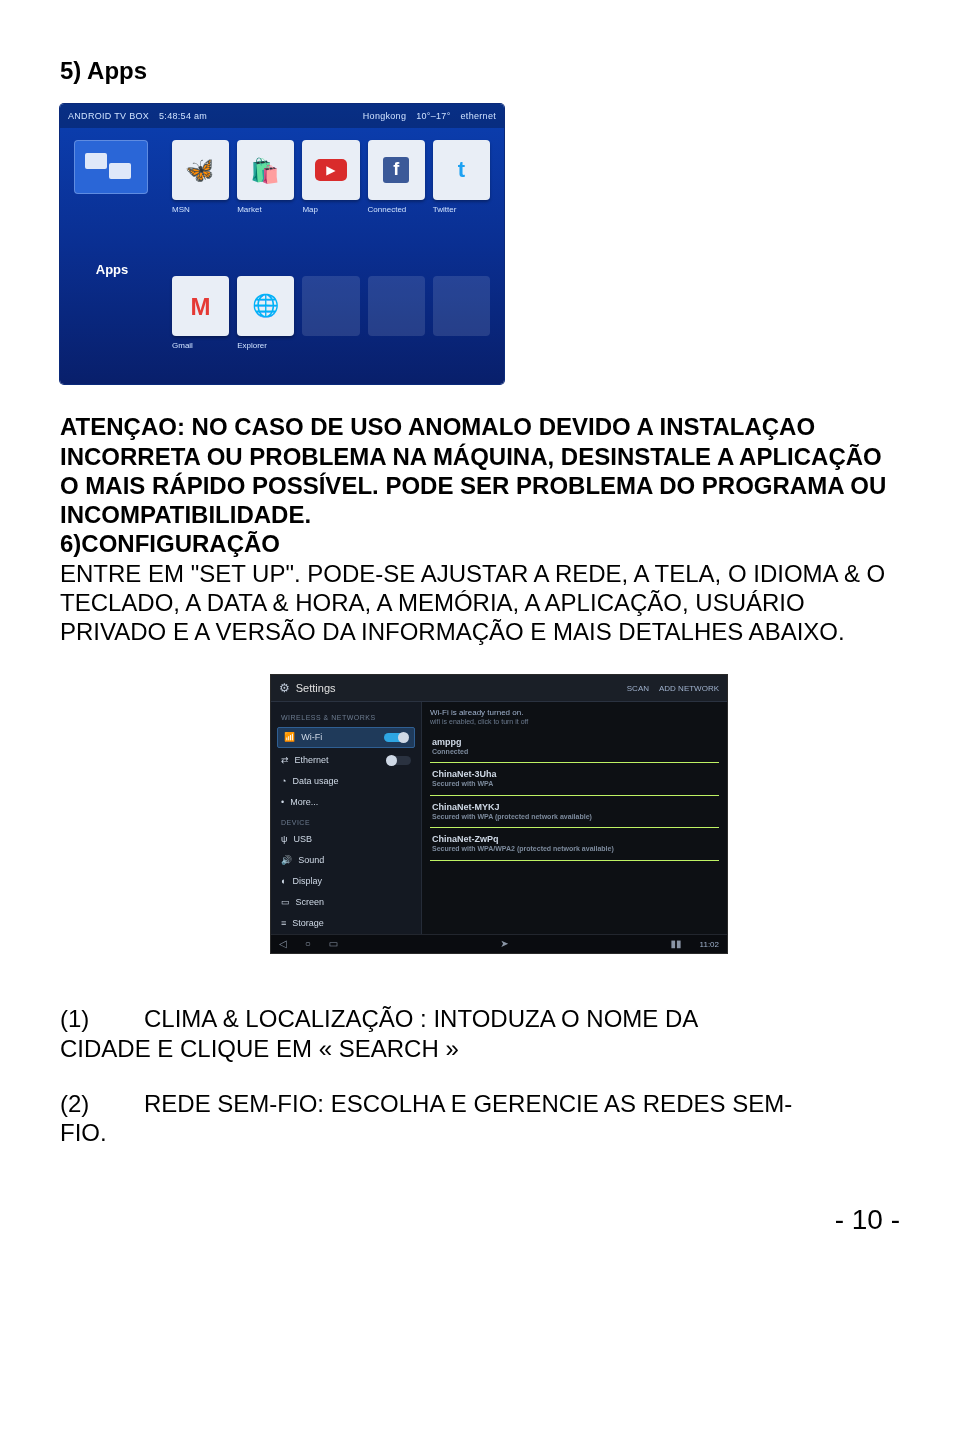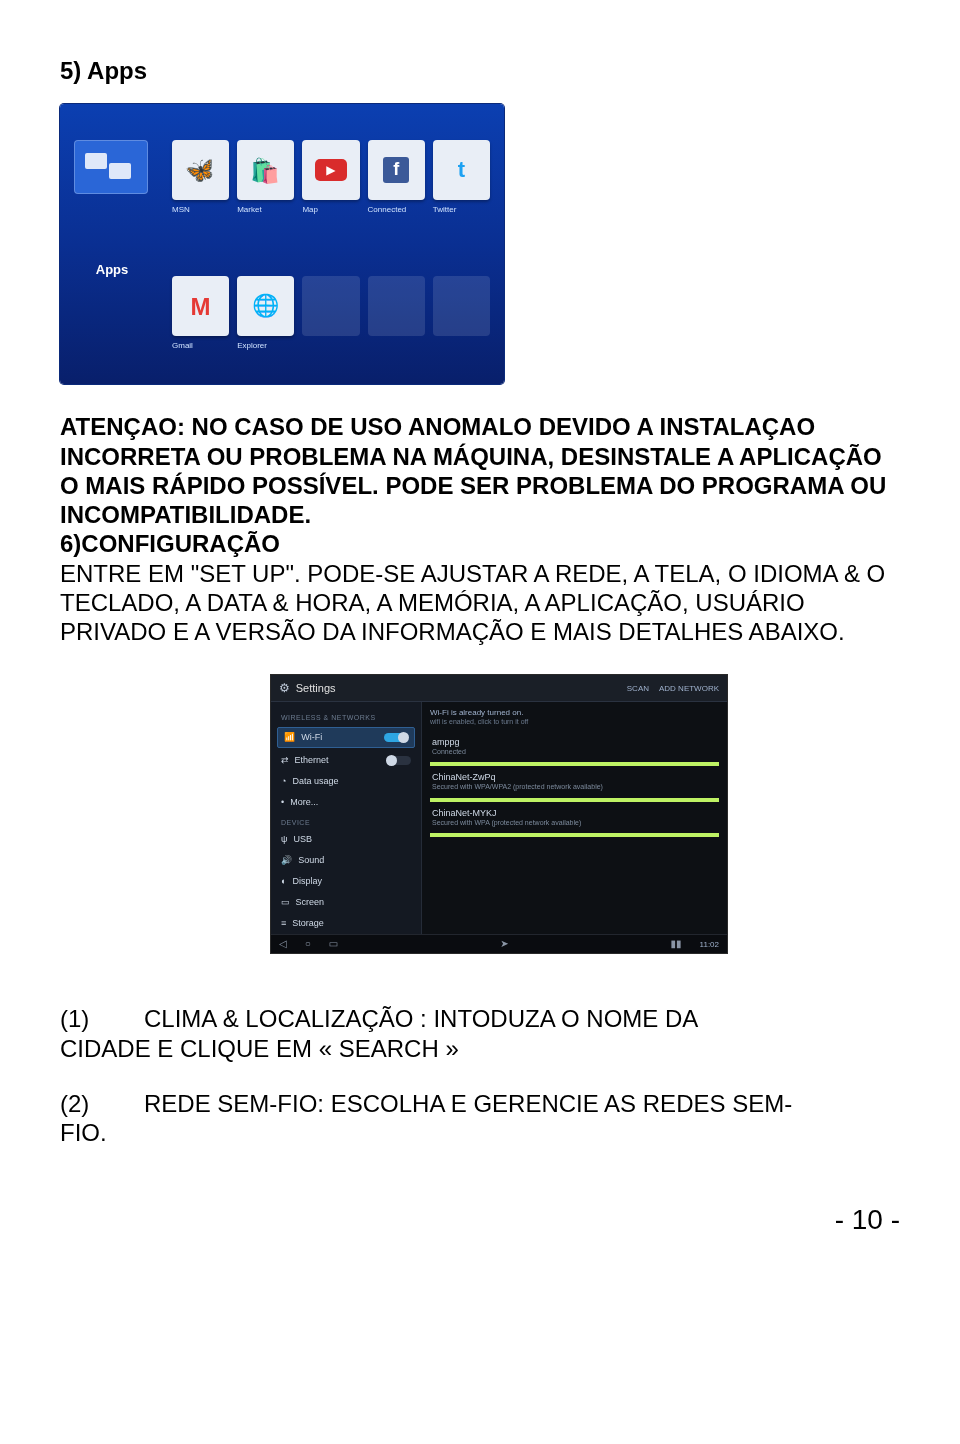--- a/index.html
+++ b/index.html
@@ -171,21 +171,22 @@
   .set-right {
     flex: 1;
     padding: 6px 8px;
     color: #cfd9e6;
     font-size: 9px;
   }
   .net-note { font-size: 8px; color:#9fb1cc; margin-bottom: 4px;}
   .net-note .sub { display:block; font-size:7px; color:#6c7b8f;}
   .net-item {
     padding: 6px 2px;
-    border-bottom: 4px solid #bef264;
+    border-bottom: 1px solid #bef264;
+    font-weight: bold;
   }
   .net-item .n { font-size: 9px; }
   .net-item .d { font-size: 7px; color:#7c8a9c; }
   .set-navbar {
     position:absolute; bottom:0; left:0; right:0;
     height: 18px;
     background: #0a0c10;
     border-top: 1px solid #22262e;
     display:flex; align-items:center; gap:18px;
     padding: 0 8px;
@@ -201,20 +202,28 @@
   }
   .two-col-item .num { text-align: left; }
   .page-num { text-align: right; margin-top: 56px; font-size: 28px; }
 </style>
 </head>
 <body>
 
 <div class="section-title">5) Apps</div>
 
 <div class="figure apps-fig">
+  <div class="apps-topbar">
+    <span>ANDROID TV BOX</span>
+    <span>5:48:54 am</span>
+    <span class="spacer"></span>
+    <span>Hongkong</span>
+    <span>10°–17°</span>
+    <span>ethernet</span>
+  </div>
   <div class="apps-sidecard"></div>
   <div class="apps-sidelabel">Apps</div>
   <div class="apps-grid" id="apps-grid">
       <div class="tile">
         <span class="butterfly">🦋</span>
         <span class="cap">MSN</span>
       </div>
       <div class="tile">
         <span class="bag">🛍️</span>
         <span class="cap">Market</span>
@@ -315,26 +324,30 @@
       <div class="net-note">
         <span>Wi-Fi is already turned on.</span>
         <span class="sub">wifi is enabled, click to turn it off</span>
       </div>
       <div id="net-list">
           <div class="net-item">
             <div class="n">amppg</div>
             <div class="d">Connected</div>
           </div>
           <div class="net-item">
-            <div class="n">ChinaNet-ZwPq</div>
-            <div class="d">Secured with WPA/WPA2 (protected network available)</div>
+            <div class="n">ChinaNet-3Uha</div>
+            <div class="d">Secured with WPA</div>
           </div>
           <div class="net-item">
             <div class="n">ChinaNet-MYKJ</div>
             <div class="d">Secured with WPA (protected network available)</div>
+          </div>
+          <div class="net-item">
+            <div class="n">ChinaNet-ZwPq</div>
+            <div class="d">Secured with WPA/WPA2 (protected network available)</div>
           </div>
         </div>
     </div>
   </div>
   <div class="set-navbar">
     <span>◁</span>
     <span>○</span>
     <span>▭</span>
     <span class="sp"></span>
     <span>➤</span>

